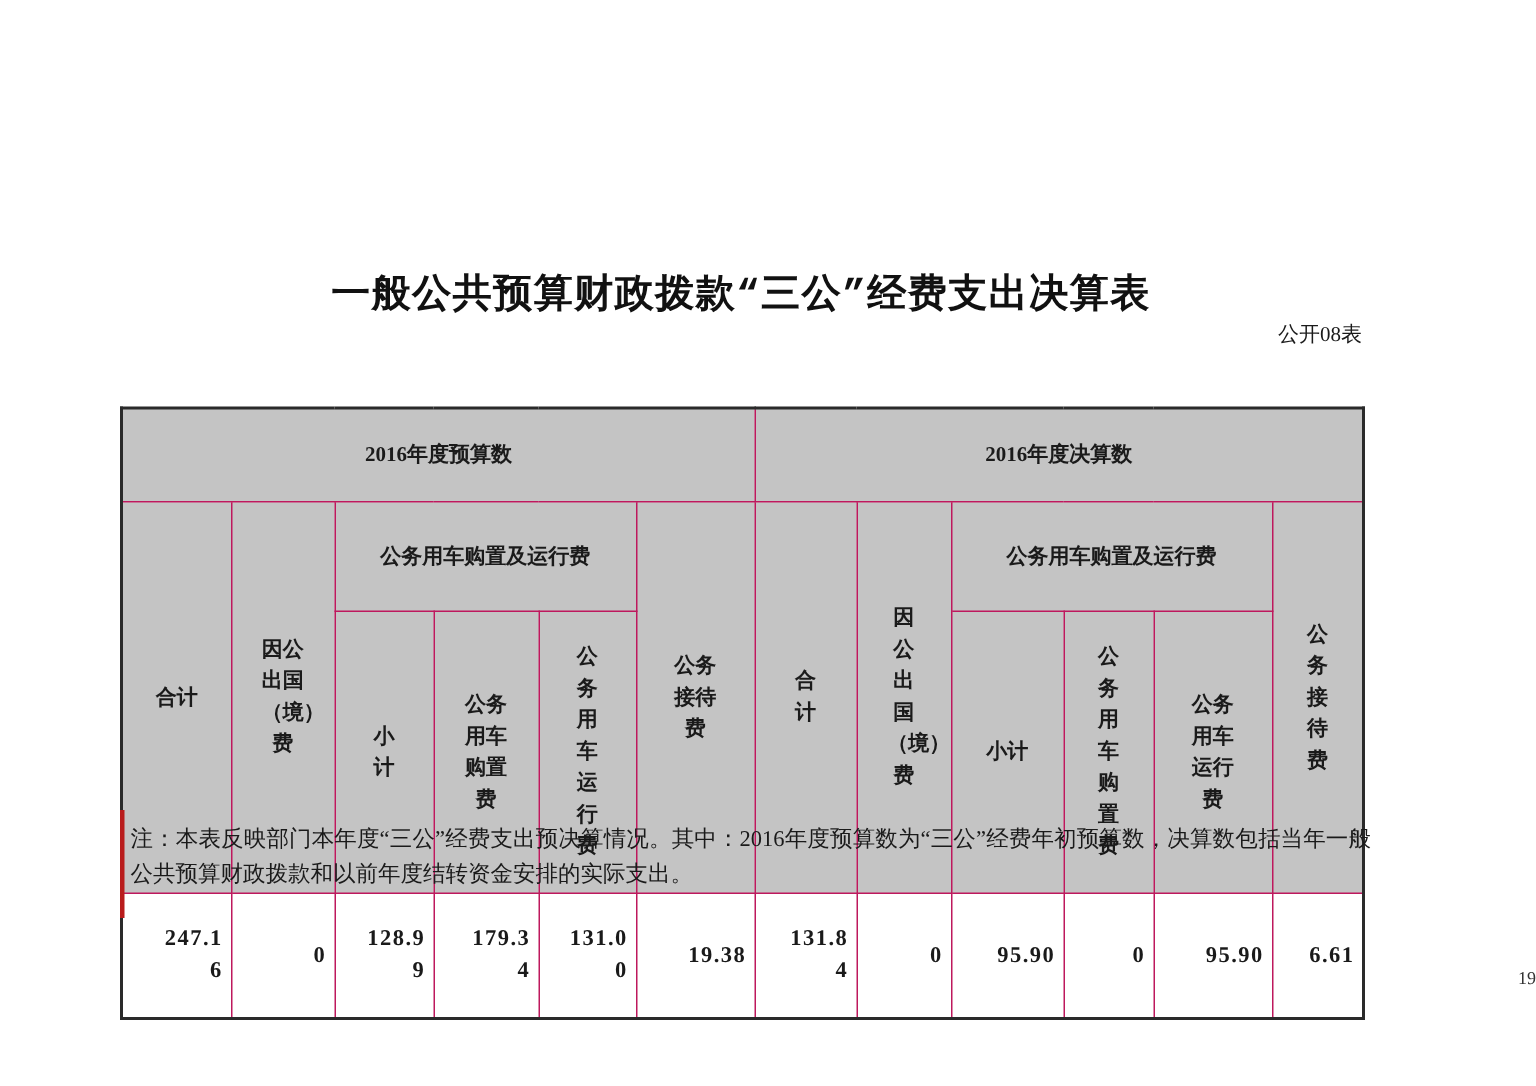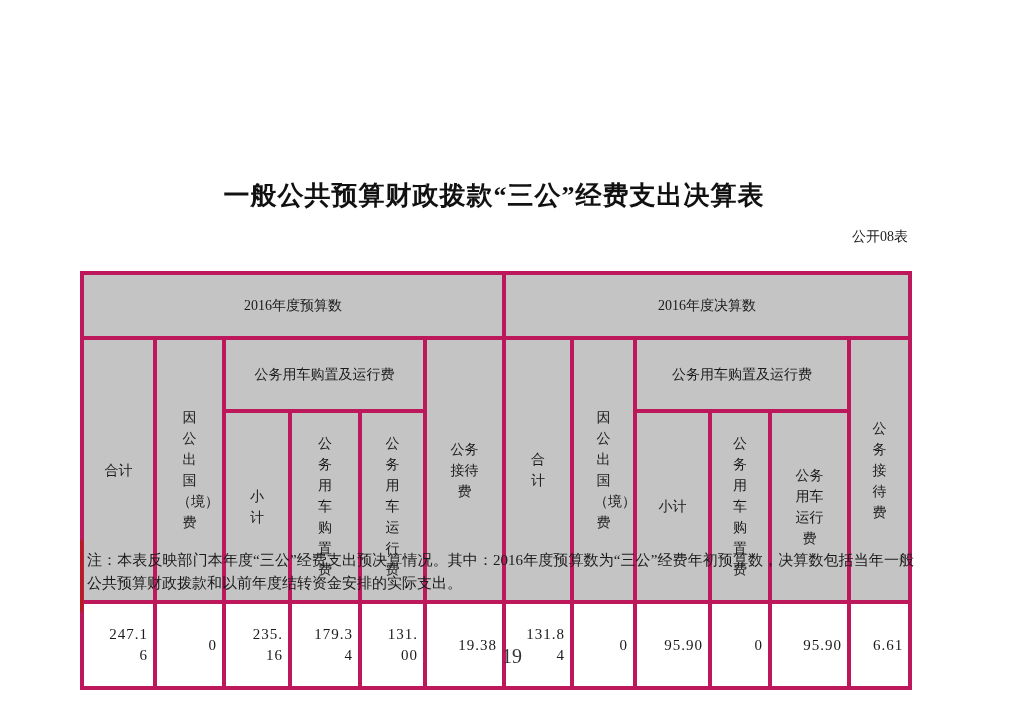--- a/index.html
+++ b/index.html
@@ -12,51 +12,51 @@
     overflow: hidden;
     font-family: "Liberation Serif", "DejaVu Serif", serif;
     color: #1a1a1a;
   }
   .doc-title {
     position: absolute;
     left: 80px;
     top: 178px;
     width: 828px;
     text-align: center;
-    font-family: Liberation Serif, serif;
+    font-family: Liberation Mono, monospace;
     font-weight: bold;
     font-size: 26px;
     letter-spacing: 1px;
     color: #111111;
     white-space: nowrap;
   }
   .meta-line {
     position: absolute;
     left: 80px;
     width: 828px;
     text-align: right;
     font-size: 14px;
     color: #1a1a1a;
   }
-  .meta-code { top: 228px; }
+  .meta-code { top: 214px; }
   .meta-unit { top: 246px; }
   table.budget-table {
     position: absolute;
     left: 80px;
     top: 271px;
     border-collapse: collapse;
     table-layout: fixed;
     width: 828px;
     border: 2px solid #2a2a2a;
   }
   table.budget-table th,
   table.budget-table td {
-    border: 4px solid #be185d;
+    border: 1px solid #be185d;
     font-size: 14px;
-    font-weight: normal;
+    font-weight: bold;
     text-align: center;
     vertical-align: middle;
     word-break: break-all;
     line-height: 21px;
     padding: 20px;
     color: #1a1a1a;
   }
   table.budget-table th { background: #c4c4c4; }
   tr.hdr-row-1 { height: 37px; }
   tr.hdr-row-2 { height: 73px; }
@@ -82,22 +82,22 @@
     font-size: 15px;
     line-height: 23px;
     color: #1a1a1a;
     text-align: justify;
   }
   .page-number {
     position: absolute;
     left: 0;
     top: 645px;
     width: 1024px;
-    text-align: center;
-    font-size: 20px;
+    text-align: right;
+    font-size: 12px;
     color: #333333;
   }
 </style>
 </head>
 <body>
 
 <div class="page">
 
   <div class="doc-title">一般公共预算财政拨款“三公”经费支出决算表</div>
 
@@ -139,21 +139,21 @@
         <th>公务用车运行费</th>
         <th>小计</th>
         <th>公务用车购置费</th>
         <th>公务用车运行费</th>
       </tr>
     </thead>
     <tbody>
       <tr class="data-row">
         <td>247.16</td>
         <td>0</td>
-        <td>235.16</td>
+        <td>128.99</td>
         <td>179.34</td>
         <td>131.00</td>
         <td>19.38</td>
         <td>131.84</td>
         <td>0</td>
         <td>95.90</td>
         <td>0</td>
         <td>95.90</td>
         <td>6.61</td>
       </tr>

